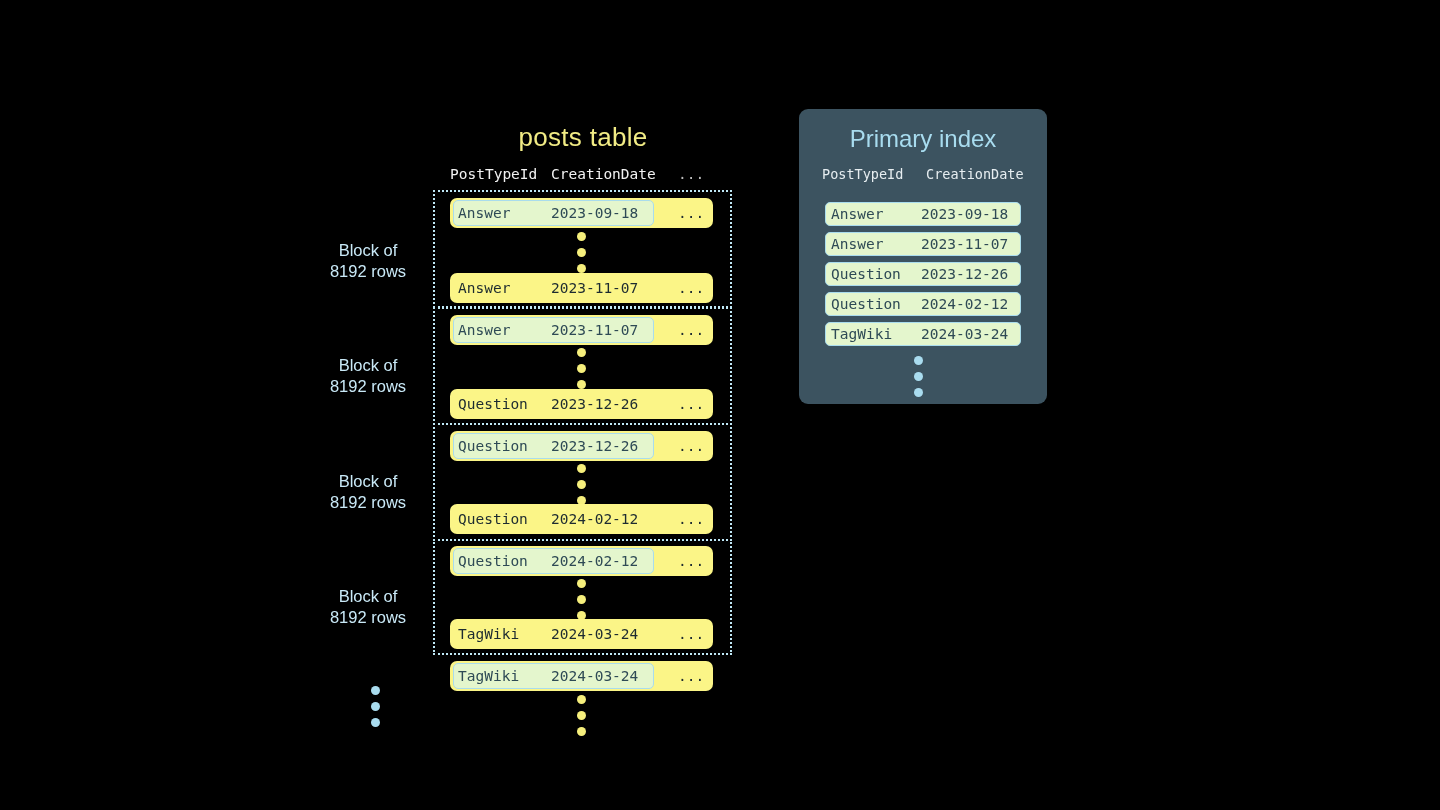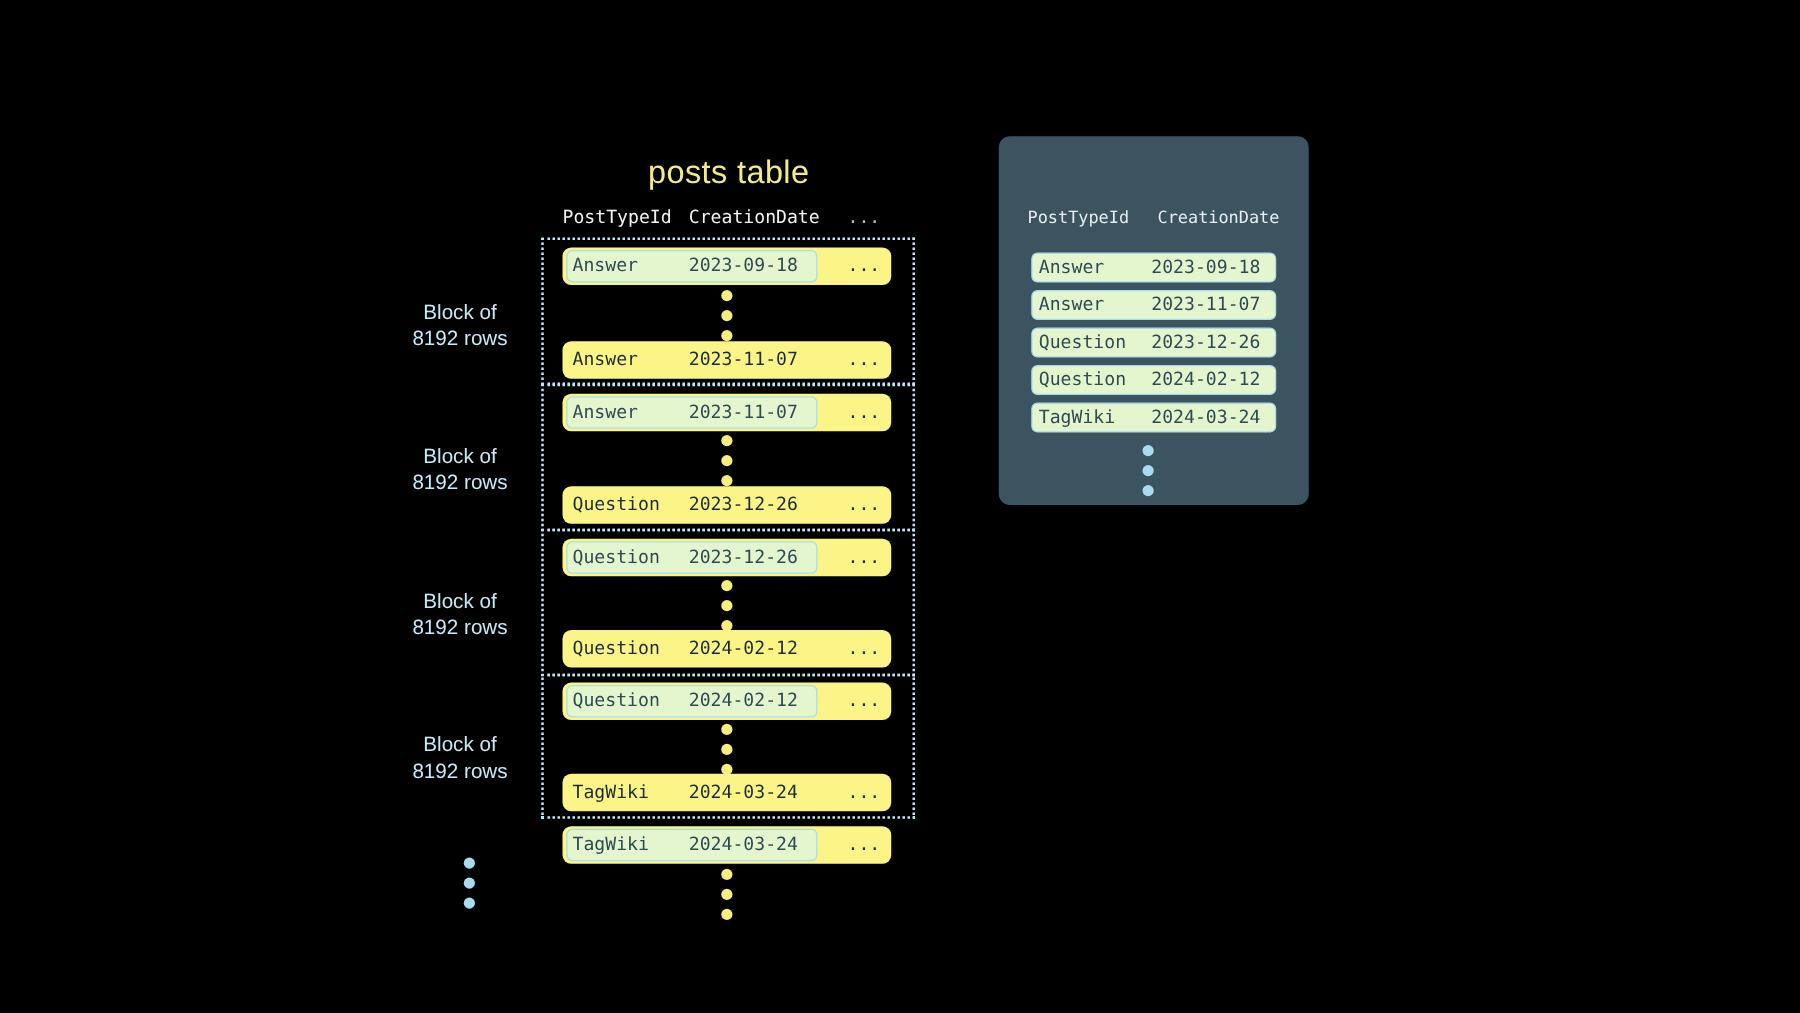--- a/index.html
+++ b/index.html
@@ -320,20 +320,21 @@
       <i></i>
       <i></i>
     </div>
   <div class="vdots-b" style="left:371px; top:686px;">
       <i></i>
       <i></i>
       <i></i>
     </div>
 
   <div class="index-panel">
+    <div class="index-title">Primary index</div>
 
     <div class="index-colhdr">
       <span class="c-type">PostTypeId</span>
       <span class="c-date">CreationDate</span>
     </div>
 
     <div class="index-entry" style="top:93px;">
       <span class="e-type">Answer</span>
       <span class="e-date">2023-09-18</span>
     </div>

